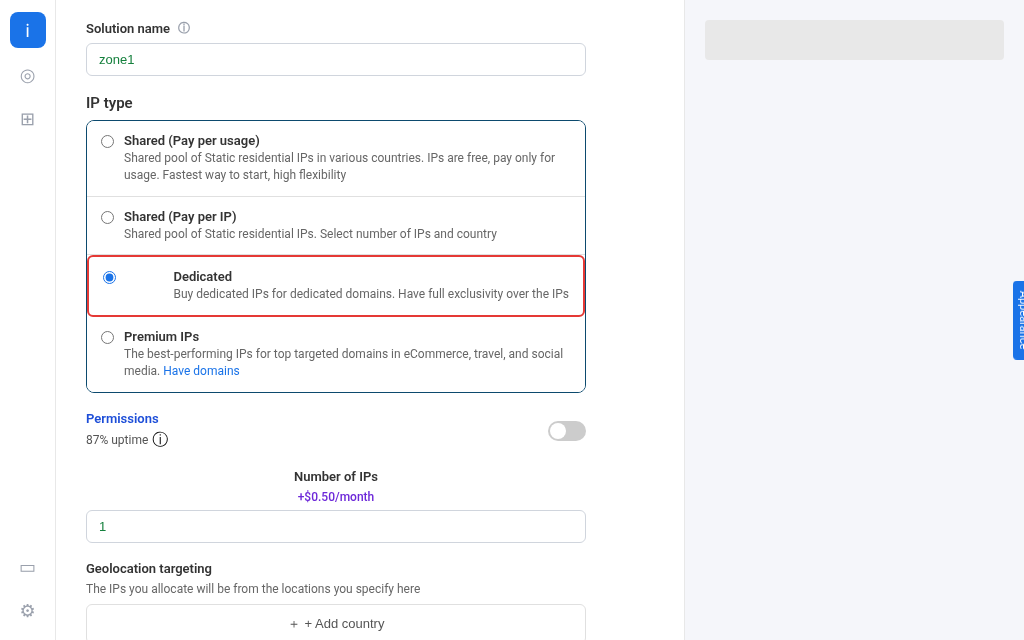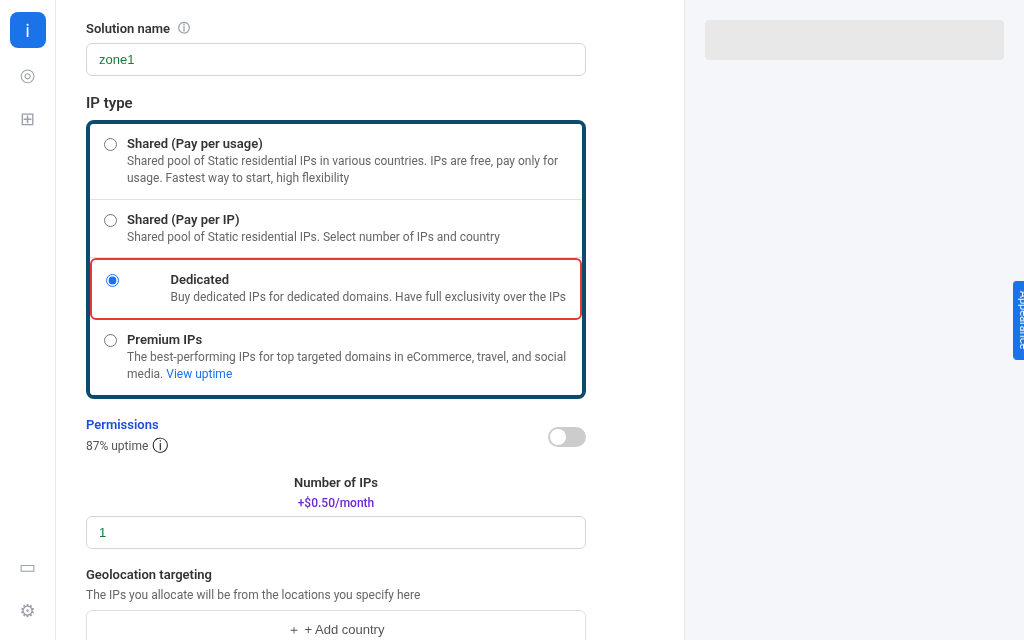--- a/index.html
+++ b/index.html
@@ -104,21 +104,21 @@
 
     
     .section-label {
       font-size: 15px;
       font-weight: 600;
       color: #333;
       margin: 18px 0 8px 0;
     }
 
     .ip-options-box {
-      border: 4px solid #0c4a6e;
+      border: 1px solid #0c4a6e;
       border-radius: 8px;
       overflow: hidden;
     }
     .ip-option {
       padding: 12px 14px;
       border-bottom: 1px solid #e0e0e0;
       display: flex;
       align-items: flex-start;
       gap: 10px;
       cursor: pointer;
@@ -315,21 +315,21 @@
           <div class="option-desc">Buy dedicated IPs for dedicated domains. Have full exclusivity over the IPs</div>
         </div>
       </div>
 
       <div class="ip-option">
         <input type="radio" name="ip_type" style="">
         <div class="ip-option-content">
           <div class="option-title">Premium IPs</div>
           <div class="option-desc">
             <span>The best-performing IPs for top targeted domains in eCommerce, travel, and social media.</span>
-            <a href="#">View uptime</a>
+            <a href="#">Have domains</a>
           </div>
         </div>
       </div>
     </div>
 
     <div class="permissions-row">
       <div>
         <div class="permissions-label">Permissions</div>
         <div class="uptime-row">
           <span class="uptime-label">87% uptime</span>

